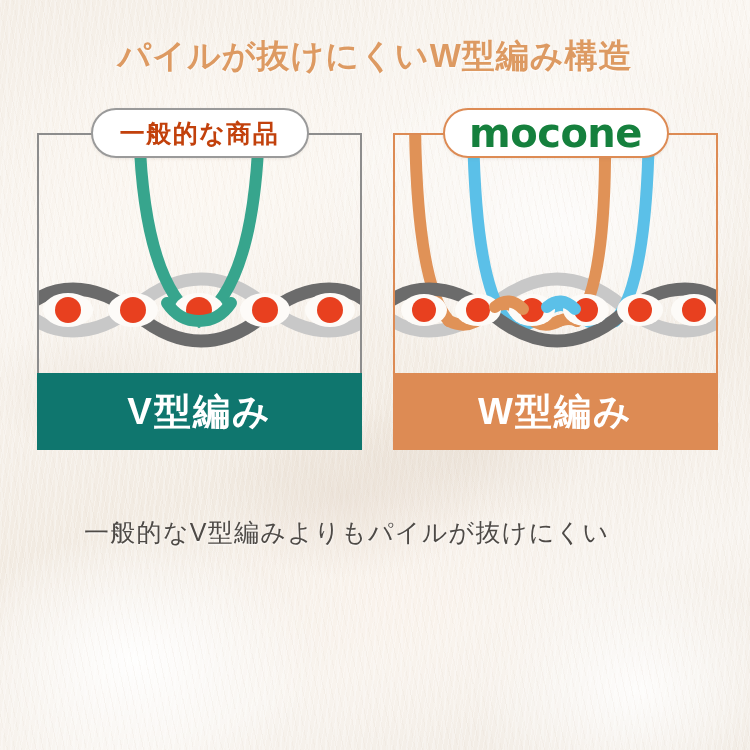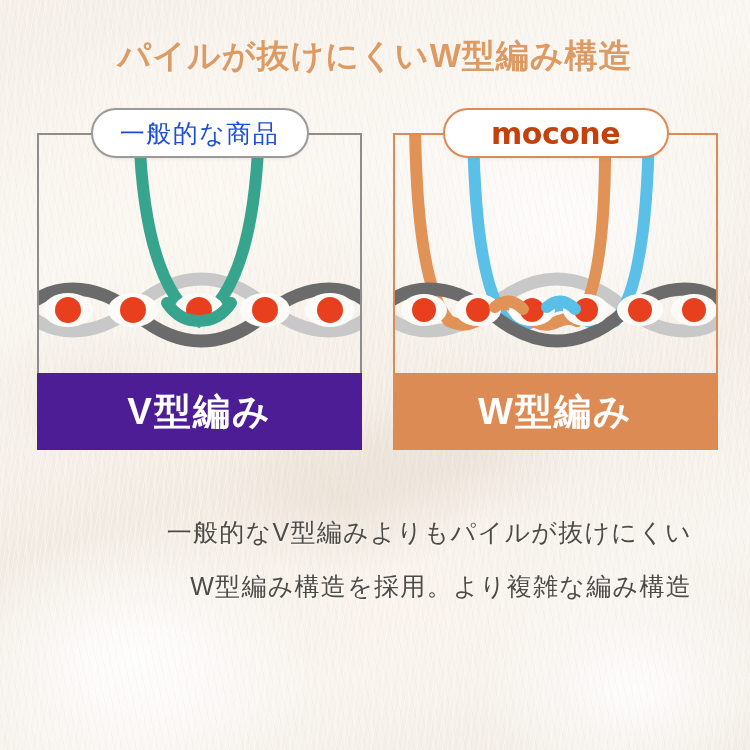--- a/index.html
+++ b/index.html
@@ -105,63 +105,62 @@
     display: flex;
     align-items: center;
     justify-content: center;
     z-index: 5;
     box-shadow: 0 1px 3px rgba(120,105,92,0.12);
   }
   #panel-right .pill { border-color: #dd8b54; min-width: 226px; }
 
   .pill-label {
     font-size: 25px;
-    font-weight: 400;
-    color: #1d4ed8;
+    font-weight: 700;
+    color: #c2410c;
     letter-spacing: 1.5px;
     white-space: nowrap;
   }
   .pill-logo {
-    font-size: 30px;
-    font-weight: 700;
-    color: #c2410c;
+    font-size: 40px;
+    font-weight: 700;
+    color: #15803d;
     letter-spacing: -0.5px;
     font-family: "DejaVu Sans", "Liberation Sans", sans-serif;
     white-space: nowrap;
   }
 
   
   .footer-bar {
     position: absolute;
     left: 0;
     top: 240px;
     width: 325px;
     height: 77px;
     display: flex;
     align-items: center;
     justify-content: center;
-    background: #4c1d95;
+    background: #0f766e;
   }
   #panel-right .footer-bar { background: #dd8b54; text-align: right; }
 
   .footer-label {
     color: #ffffff;
     font-size: 37px;
     font-weight: 700;
     letter-spacing: 2px;
     white-space: nowrap;
   }
 
   
   #body-copy {
     position: absolute;
-    left: 72px;
+    left: 84px;
     top: 505px;
     width: 620px;
-    text-align: right;
   }
   .body-line {
     font-size: 25px;
     line-height: 54px;
     color: #4e4a46;
     letter-spacing: 1.3px;
     text-shadow: 0 1px 2px rgba(255,255,255,0.9);
     white-space: nowrap;
   }
 </style>
@@ -259,14 +258,13 @@
     <span class="pill-logo">mocone</span>
   </div>
 
   <div class="footer-bar">
     <span class="footer-label">W型編み</span>
   </div>
 </div>
 
 <div id="body-copy">
   <div class="body-line">一般的なV型編みよりもパイルが抜けにくい</div>
-  <div class="body-line">W型編み構造を採用。より複雑な編み構造</div>
 </div>
 
 </body></html>

